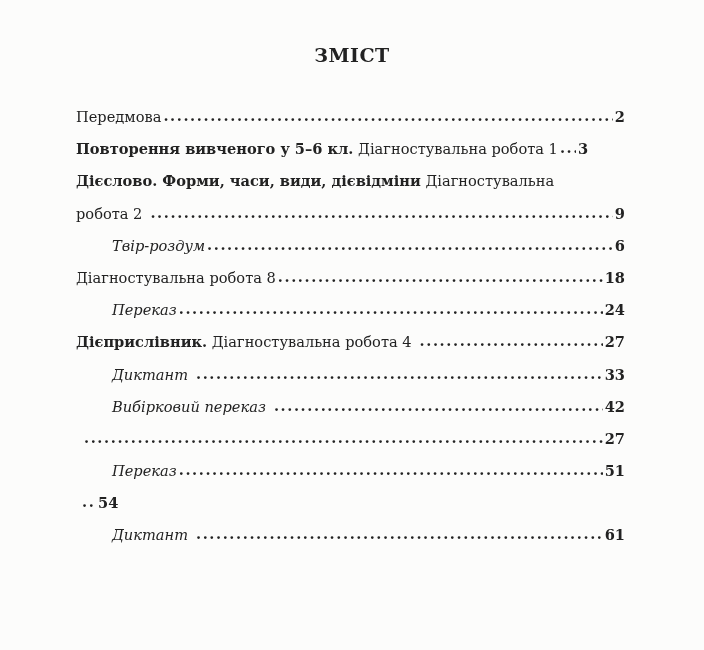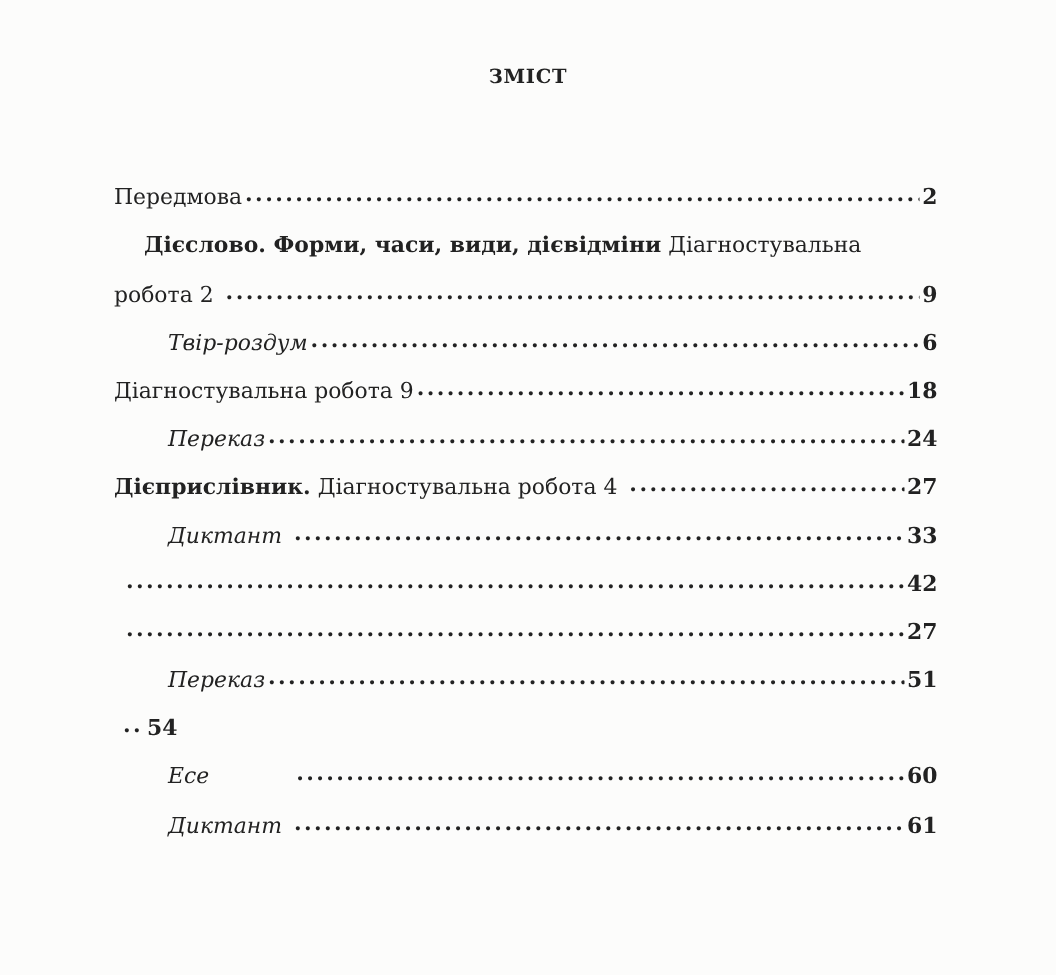--- a/index.html
+++ b/index.html
@@ -15,34 +15,34 @@
       font-family: "DejaVu Serif", "Liberation Serif", serif;
       color: #222222;
     }
     .title {
       position: absolute;
       top: 44px;
       left: 0;
       width: 704px;
       text-align: center;
       font-weight: bold;
-      font-size: 13px;
+      font-size: 19px;
       letter-spacing: 0.5px;
       font-family: "DejaVu Serif", serif;
     }
     .toc {
       position: absolute;
       left: 76px;
       top: 108px;
       width: 549px;
     }
     .row {
       height: 32.2px;
       display: flex;
-      align-items: flex-end;
+      align-items: flex-start;
       font-size: 14.6px;
       white-space: nowrap;
     }
     .row .label {
       flex: 0 0 auto;
     }
     .row .b { font-weight: bold; }
     .row .i { font-style: italic; margin-left: 36px; }
     .row .leader {
       flex: 1 1 auto;
@@ -58,55 +58,60 @@
       bottom: 2px;
       letter-spacing: 1.6px;
       font-weight: bold;
     }
     .row .leader.gap { margin-left: 58px; }
     .row .page {
       flex: 0 0 auto;
       font-weight: bold;
       text-align: right;
     }
-    .row.noleader .label { white-space: nowrap; margin-left: 20px; }
+    .row.noleader .label { white-space: nowrap; }
   </style>
 </head>
 <body>
 
 <div class="title">ЗМІСТ</div>
 
 <div class="toc">
 
   <div class="row">
     <span class="label">Передмова</span>
     <span class="leader"></span>
     <span class="page">2</span>
   </div>
 
+  <div class="row">
+    <span class="label"><span class="b">Повторення вивченого у 5–6 кл.</span> <span>Діагностувальна робота 1</span></span>
+    <span class="leader" style="flex:0 0 16px;"></span>
+    <span class="page">3</span>
+  </div>
 
   <div class="row noleader">
     <span class="label"><span class="b">Дієслово. Форми, часи, види, дієвідміни</span> <span>Діагностувальна</span></span>
   </div>
 
   <div class="row">
     <span class="label">робота 2</span>
     <span class="leader" style="margin-left:8px;"></span>
     <span class="page">9</span>
   </div>
 
   <div class="row">
     <span class="label i">Твір-роздум</span>
     <span class="leader"></span>
     <span class="page">6</span>
   </div>
 
 
   <div class="row">
-    <span class="label">Діагностувальна робота 9</span>
+    <span class="label">Діагностувальна робота 8</span>
     <span class="leader"></span>
     <span class="page">18</span>
   </div>
 
   <div class="row">
     <span class="label i">Переказ</span>
     <span class="leader"></span>
     <span class="page">24</span>
   </div>
 
@@ -117,45 +122,41 @@
   </div>
 
   <div class="row">
     <span class="label i">Диктант</span>
     <span class="leader" style="margin-left:8px;"></span>
     <span class="page">33</span>
   </div>
 
 
   <div class="row">
+    <span class="label i">Вибірковий переказ</span>
     <span class="leader" style="margin-left:8px;"></span>
     <span class="page">42</span>
   </div>
 
   <div class="row">
     <span class="leader" style="margin-left:8px;"></span>
     <span class="page">27</span>
   </div>
 
   <div class="row">
     <span class="label i">Переказ</span>
     <span class="leader"></span>
     <span class="page">51</span>
   </div>
 
   <div class="row">
     <span class="leader" style="flex:0 0 14px; margin-left:6px;"></span>
     <span class="page">54</span>
   </div>
 
-  <div class="row">
-    <span class="label i">Есе</span>
-    <span class="leader gap"></span>
-    <span class="page">60</span>
-  </div>
 
   <div class="row">
     <span class="label i">Диктант</span>
     <span class="leader" style="margin-left:8px;"></span>
     <span class="page">61</span>
   </div>
 
 </div>
 
 </body></html>

